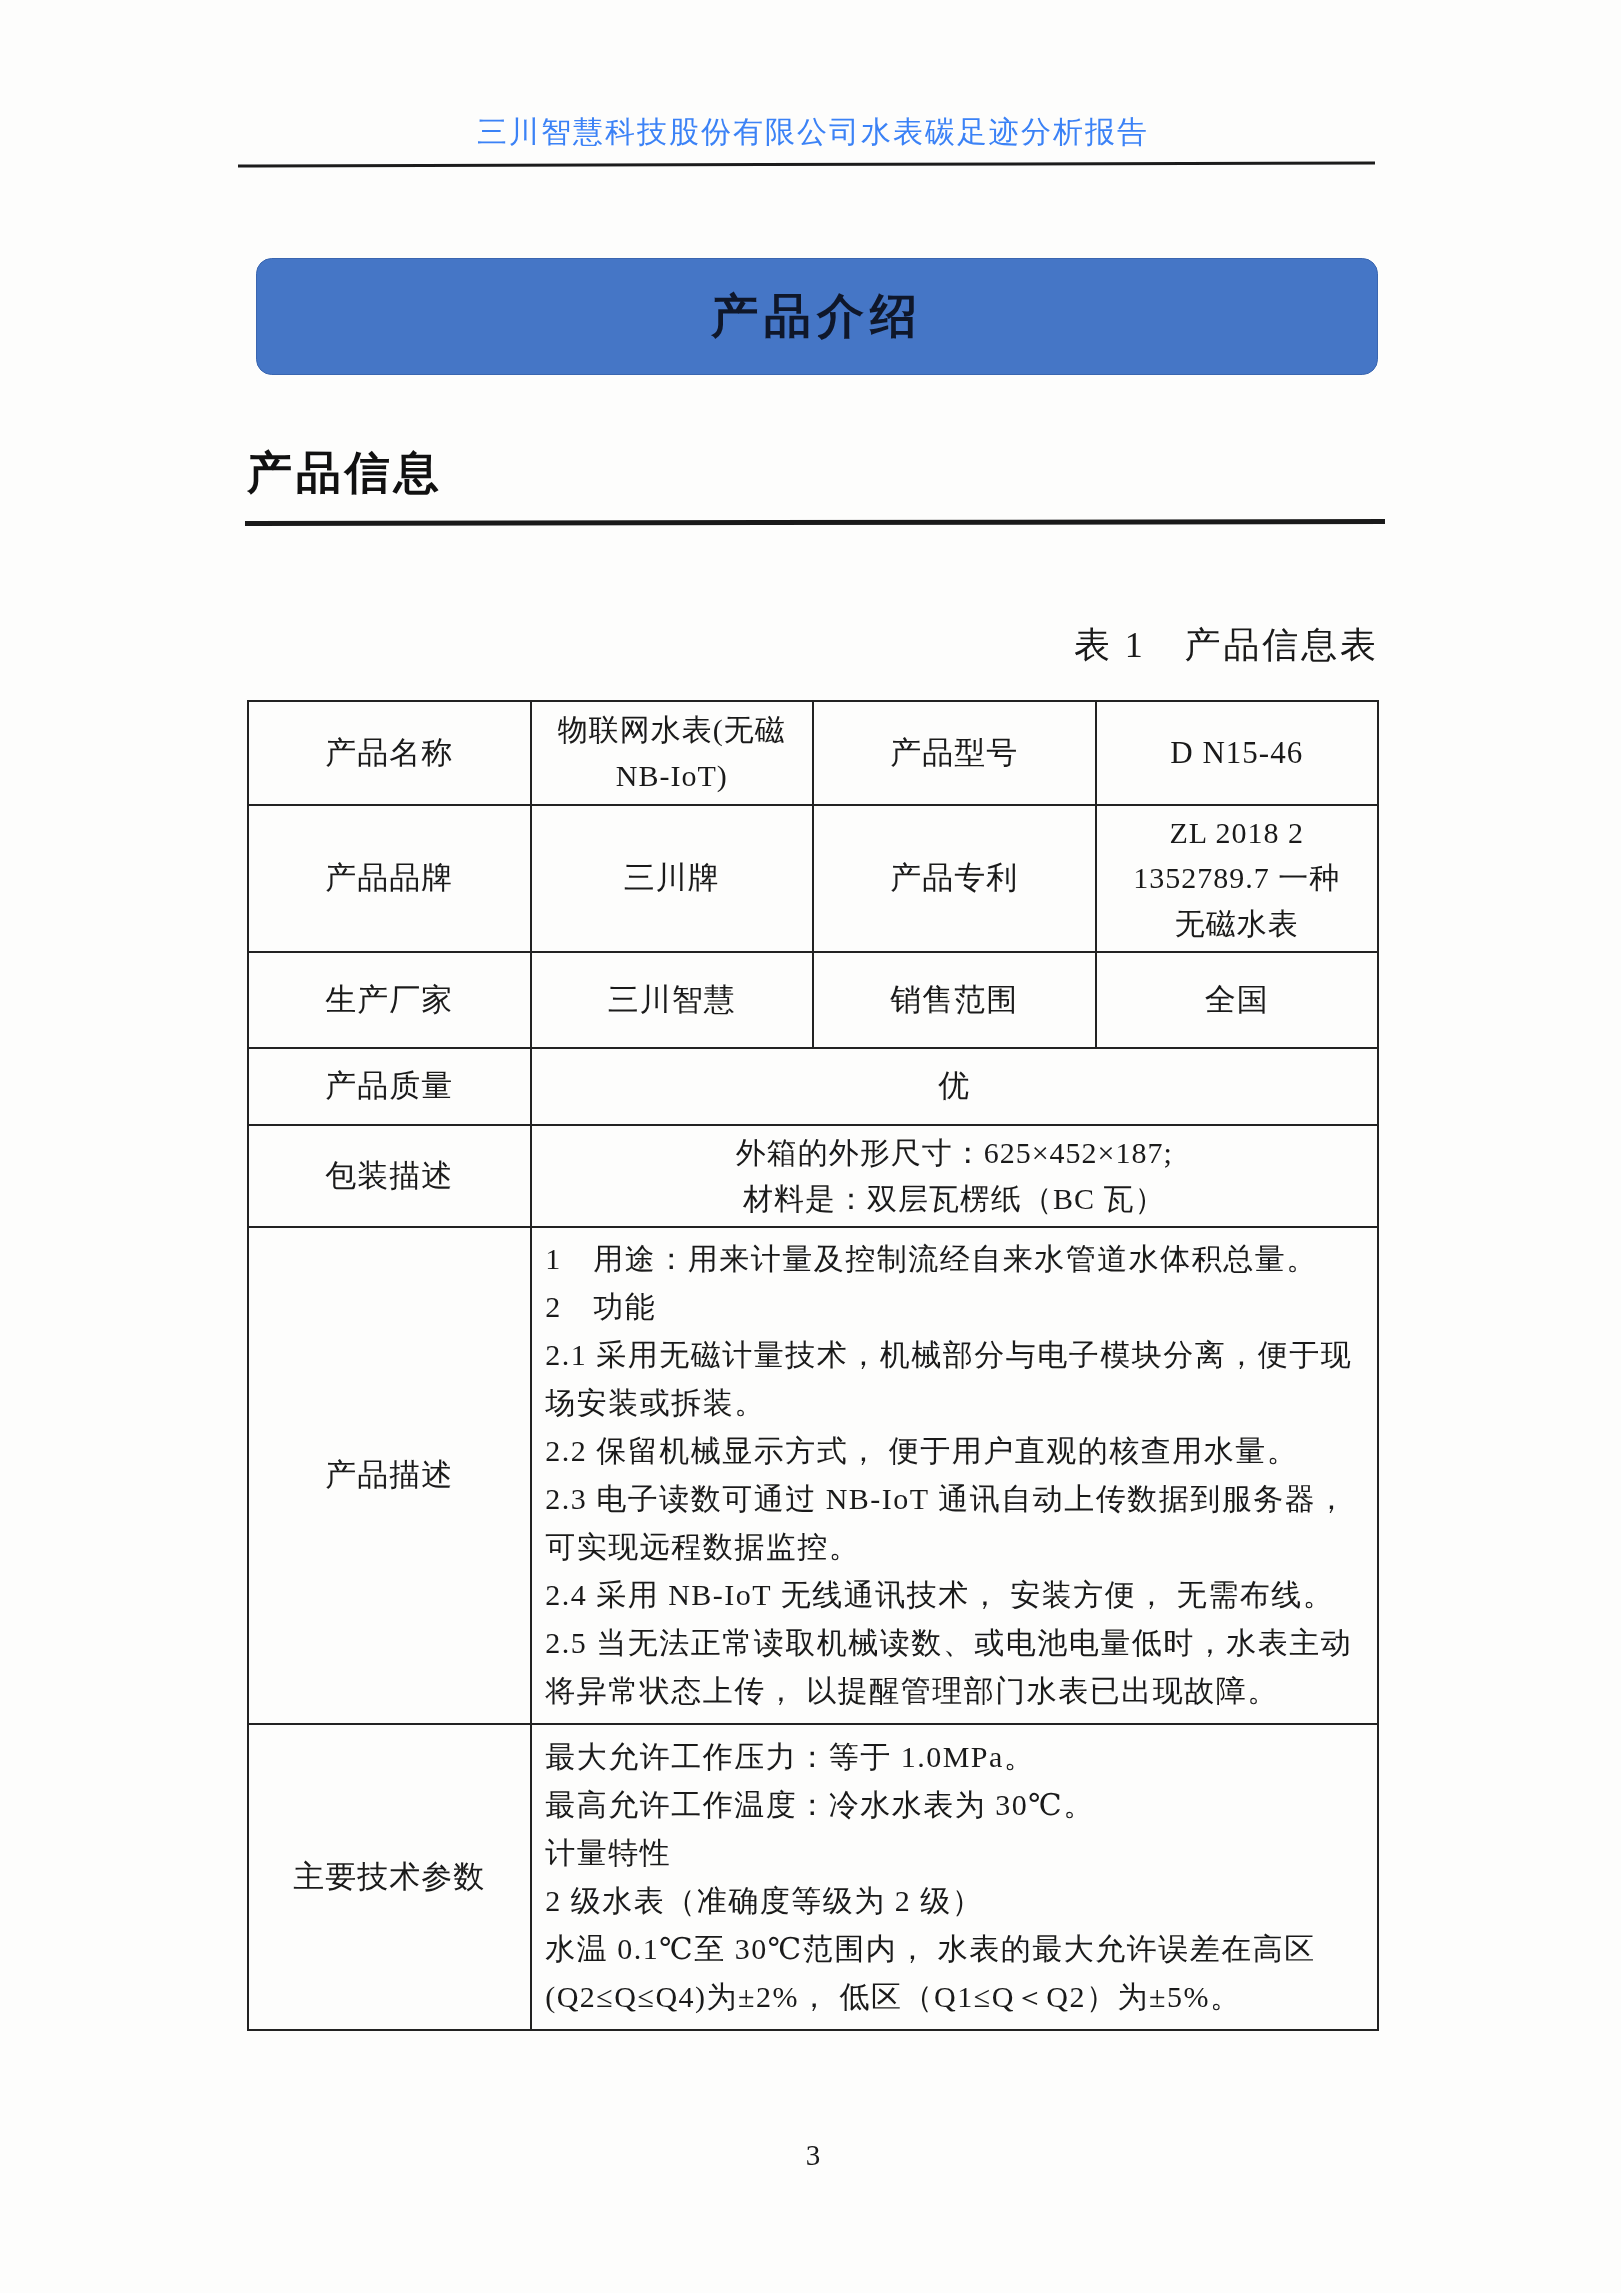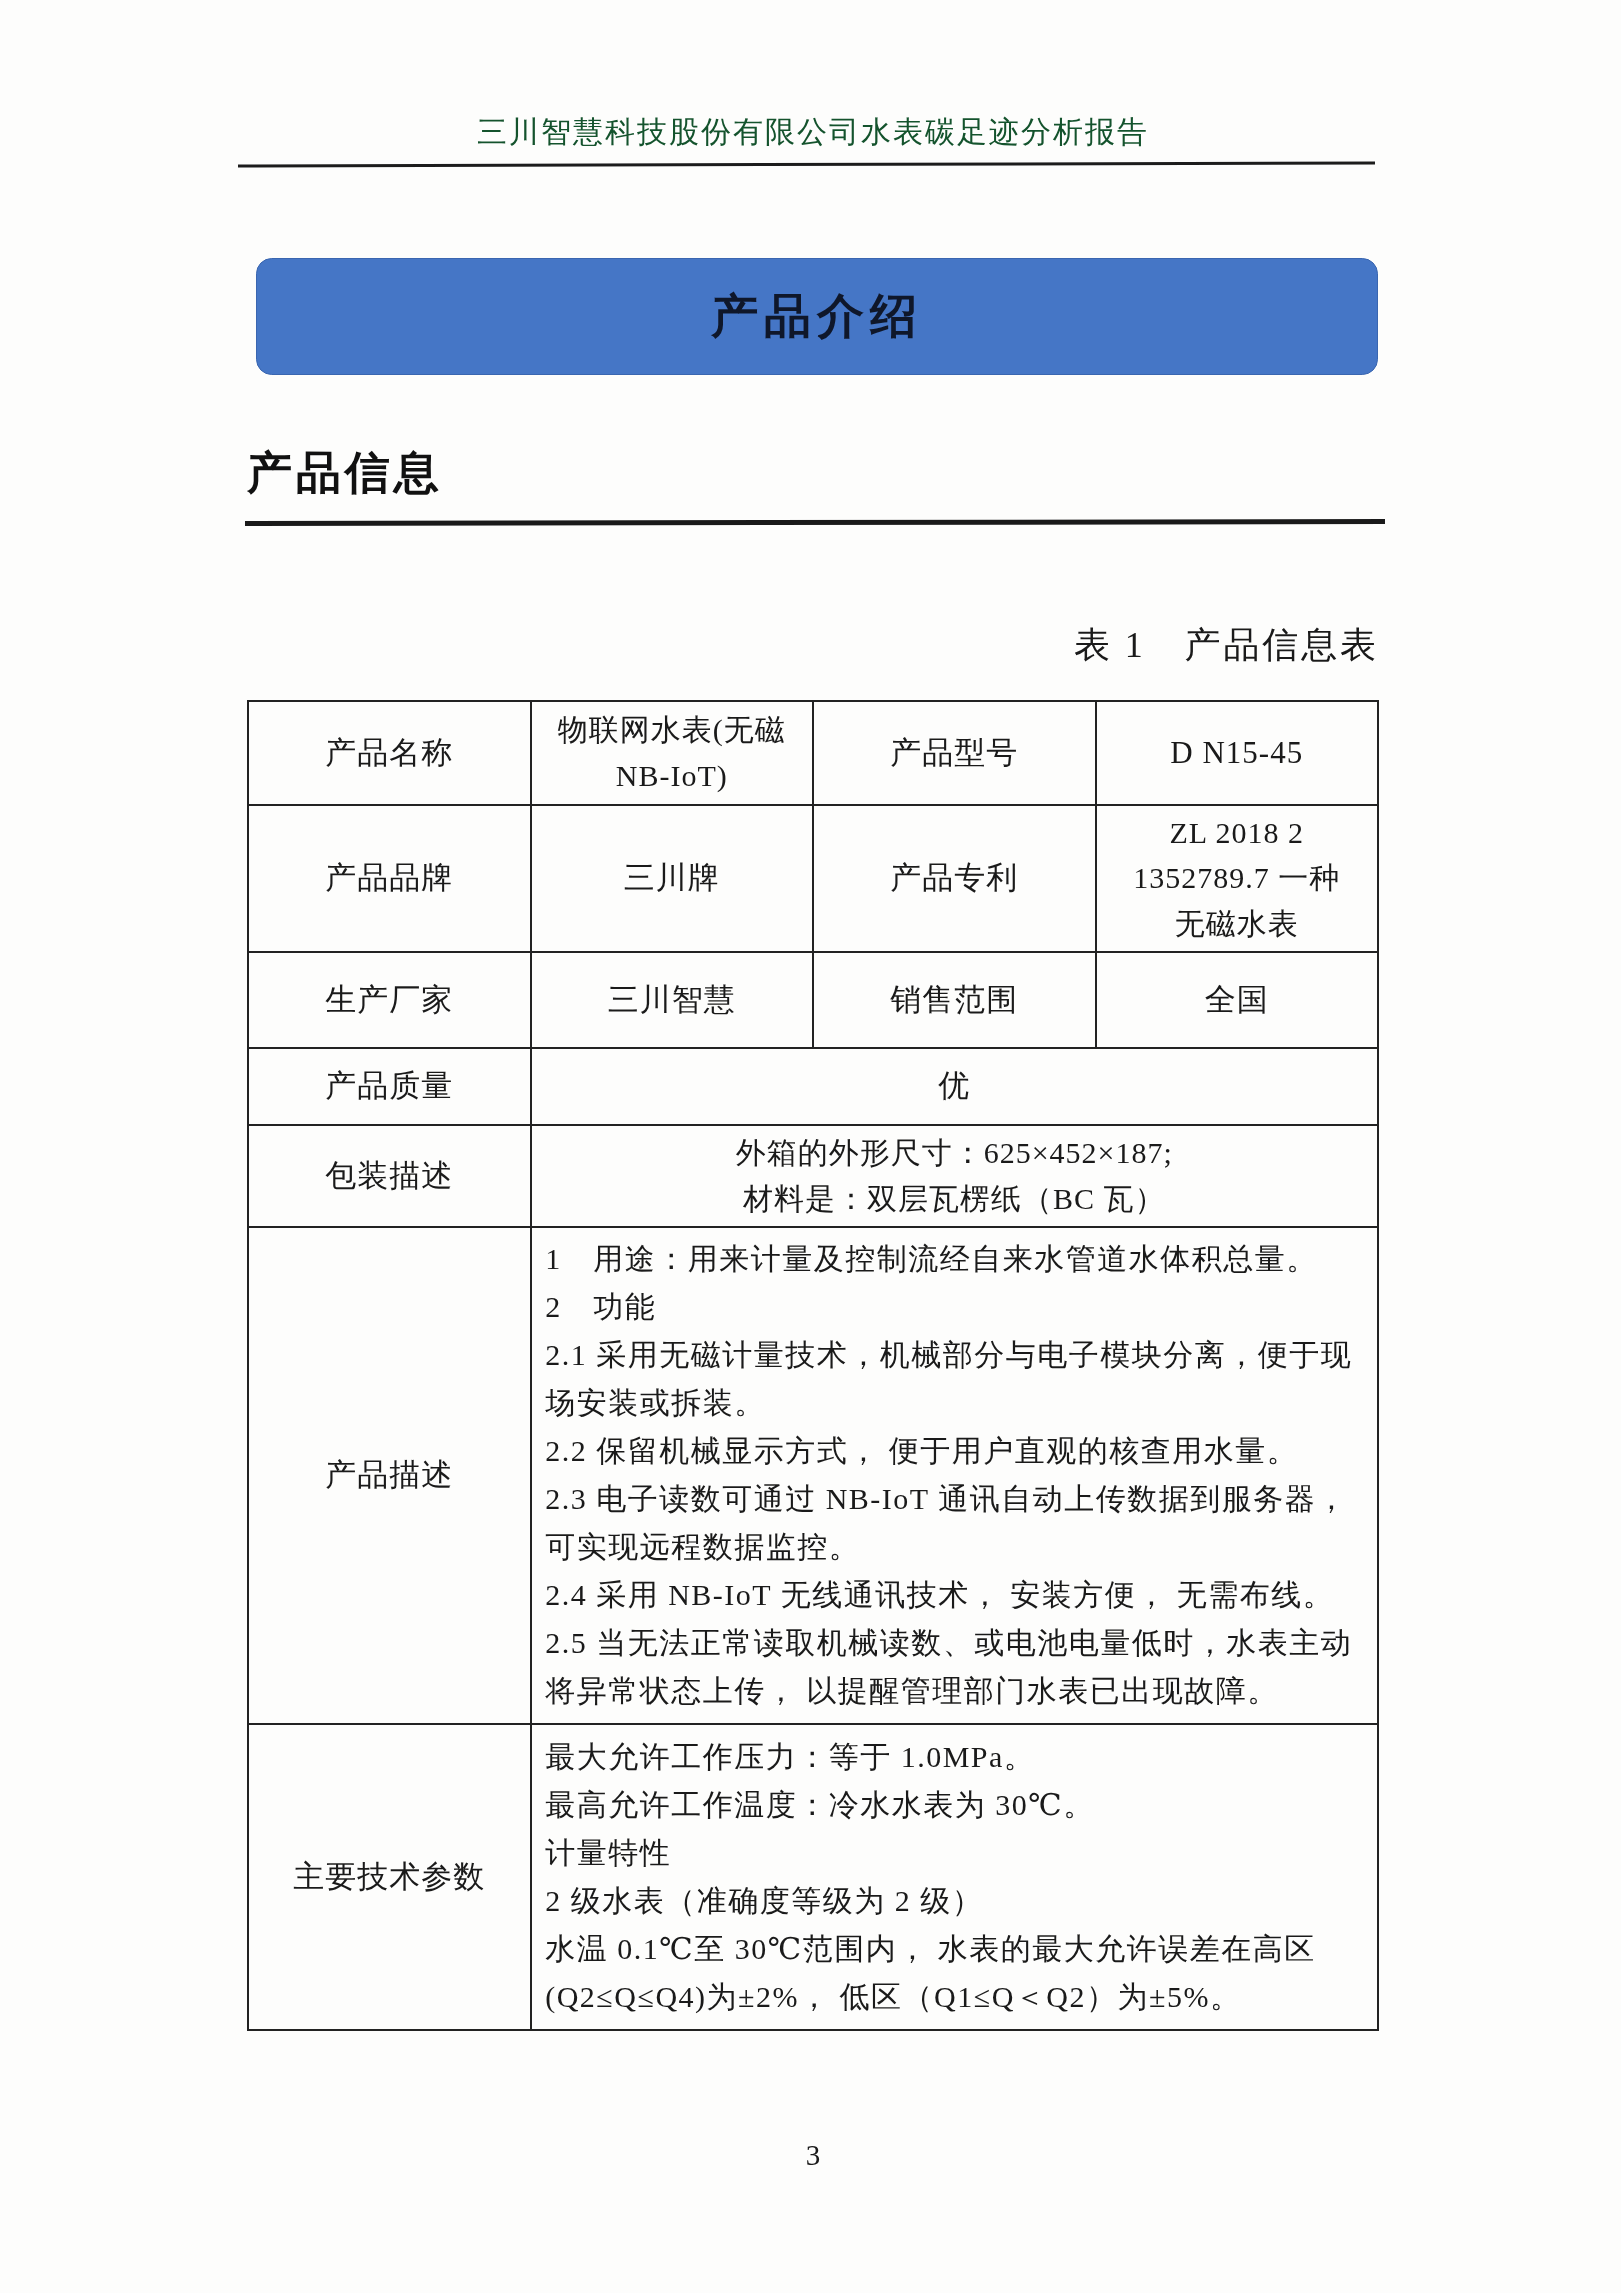--- a/index.html
+++ b/index.html
@@ -13,21 +13,21 @@
     font-family: "Liberation Serif", "DejaVu Serif", serif;
     overflow: hidden;
   }
   
   .doc-header-title {
     position: absolute;
     top: 112px; left: 247px; width: 1132px;
     text-align: center;
     font-size: 30px;
     letter-spacing: 2px;
-    color: #14532d;
+    color: #3b82f6;
   }
   .doc-header-rule {
     position: absolute;
     top: 163px; left: 238px; width: 1137px; height: 2.9px;
     background: #1c1c1c;
     transform: rotate(-0.15deg);
   }
   
   .banner {
     position: absolute;
@@ -124,21 +124,21 @@
 
   <div class="table-caption">表 1　产品信息表</div>
 
   <table class="info-table">
     <tbody>
         <tr class="r1">
       <td>产品名称</td>
       <td class="ml">物联网水表(无磁
 NB-IoT)</td>
       <td>产品型号</td>
-      <td>D N15-45</td>
+      <td>D N15-46</td>
     </tr>
     <tr class="r2">
       <td>产品品牌</td>
       <td>三川牌</td>
       <td>产品专利</td>
       <td class="ml">ZL 2018 2
 1352789.7 一种
 无磁水表</td>
     </tr>
     <tr class="r3">

